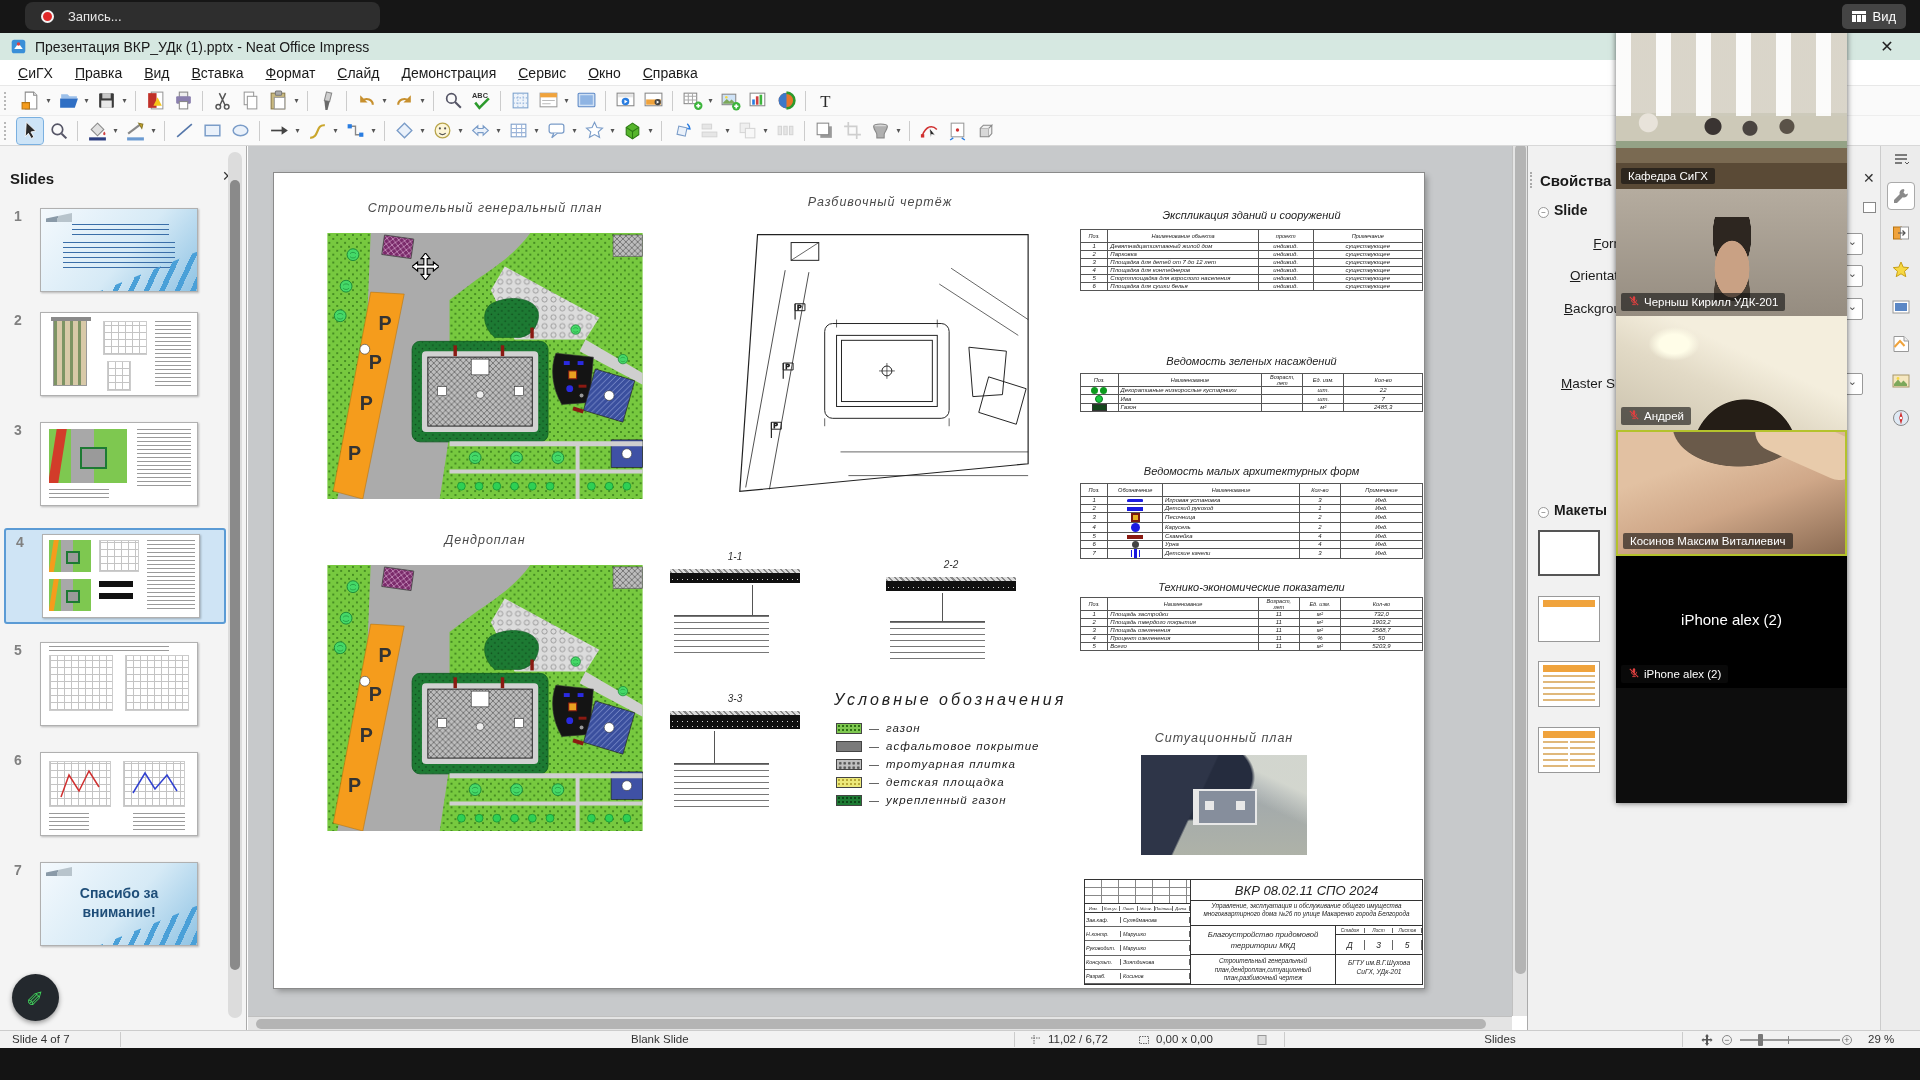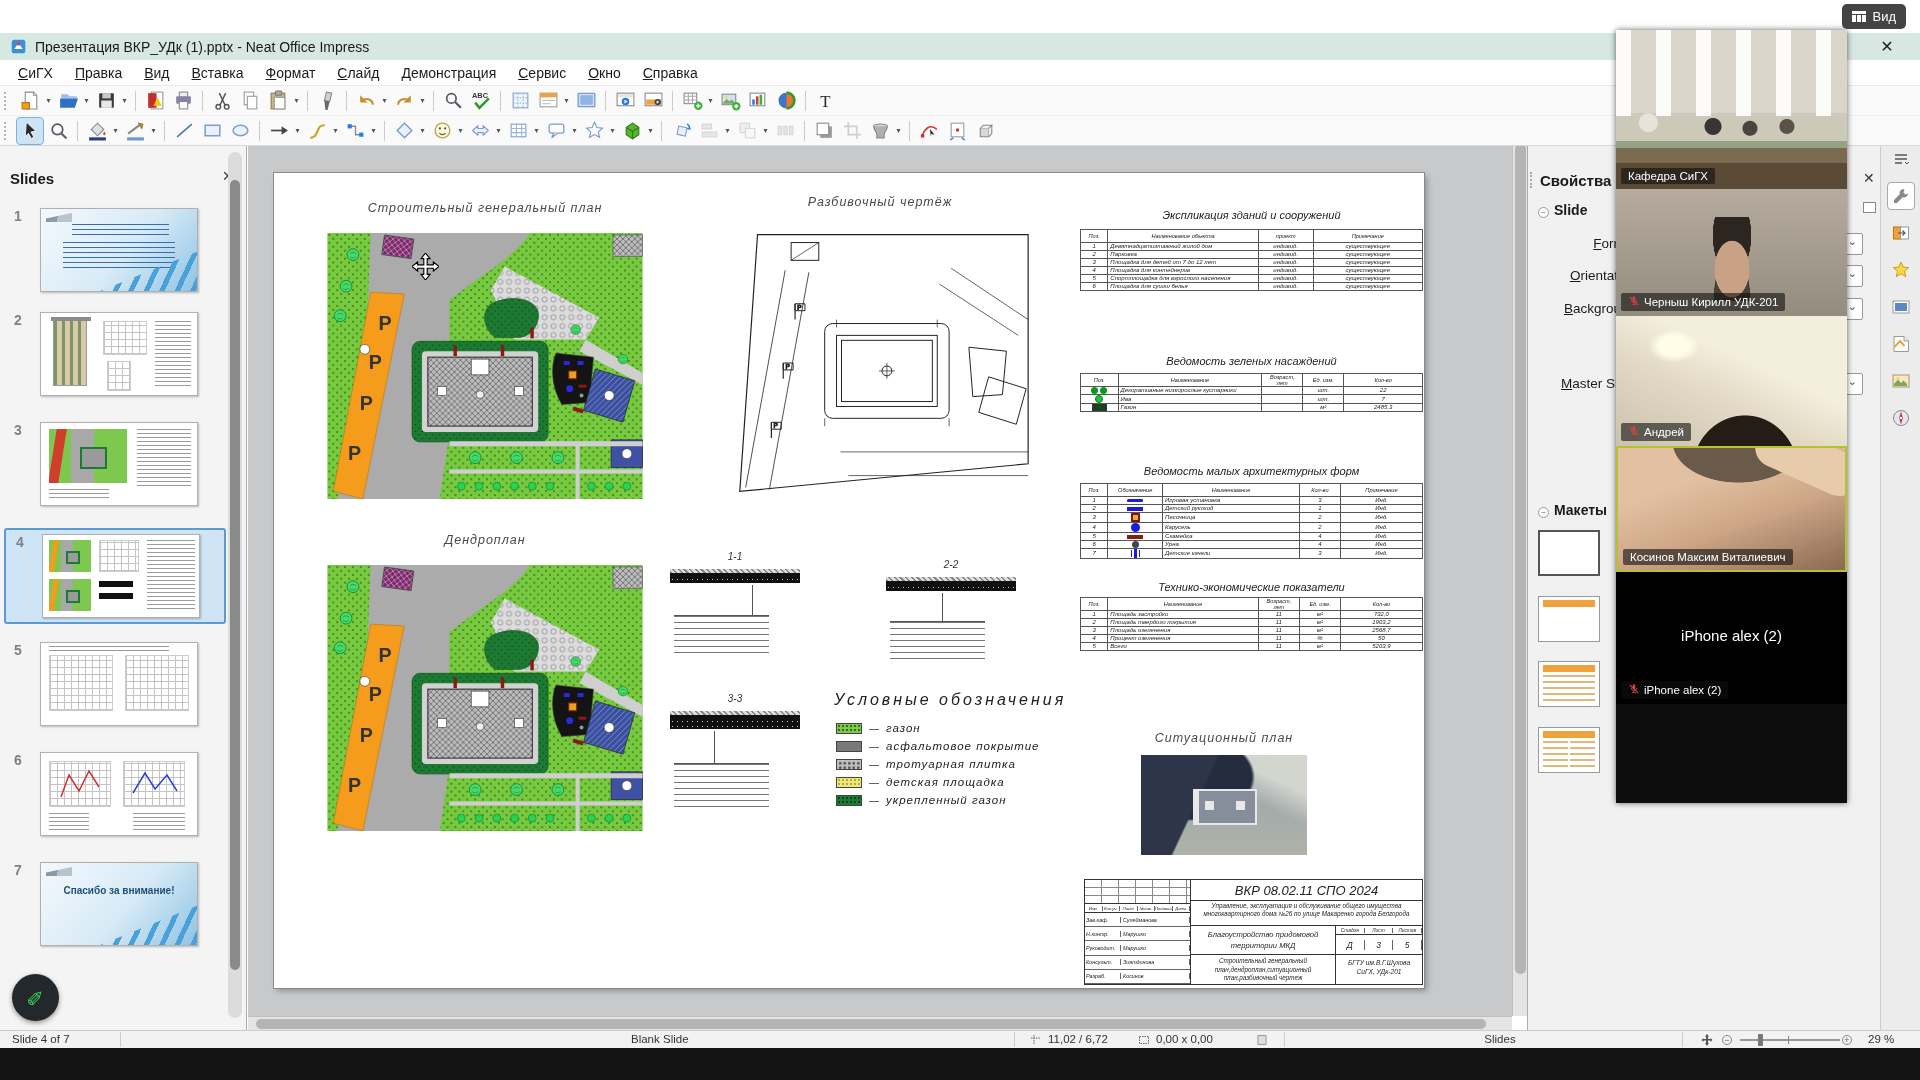--- a/index.html
+++ b/index.html
@@ -54,21 +54,21 @@
   .gridbox{position:absolute;border:1px solid #ccc;background:
     repeating-linear-gradient(0deg,#c4c4c4 0 1px,transparent 1px 7px),
     repeating-linear-gradient(90deg,#c4c4c4 0 1px,transparent 1px 7px)}
   .bld{position:absolute;left:12px;top:7px;width:34px;height:66px;border:1px solid #999;background:repeating-linear-gradient(90deg,#7d9464 0 3px,#d8c9a8 3px 8px)}
   .bld::before{content:"";position:absolute;left:-3px;top:-4px;width:40px;height:4px;background:#8a8a8a}
   .minimap{position:absolute;overflow:hidden;background:#7ec850}
   .mm-road{position:absolute;left:28%;top:0;width:30%;height:100%;background:#a8a8a8}
   .mm-core{position:absolute;left:40%;top:34%;width:34%;height:40%;background:#9a9a9a;border:2px solid #1d7a33}
   .mm-red{position:absolute;left:4%;top:-10%;width:13%;height:130%;background:#d23c2a;transform:rotate(9deg)}
   .mm-orange{position:absolute;left:4%;top:-10%;width:13%;height:130%;background:#f59c1c;transform:rotate(9deg)}
-  .caption7{position:absolute;left:10%;top:26%;width:80%;text-align:center;font-size:10px;font-weight:bold;color:#1f4e79;line-height:1.35}
+  .caption7{position:absolute;left:10%;top:26%;width:80%;text-align:center;font-size:14px;font-weight:bold;color:#1f4e79;line-height:1.35}
   .spscroll{position:absolute;left:228px;top:12px;width:14px;height:866px;background:#dcdcdc;border-radius:7px}
   .spthumb{position:absolute;left:2px;top:28px;width:10px;height:790px;background:#8a8a8a;border-radius:5px}
   .fab{position:absolute;left:12px;top:834px;width:47px;height:47px;border-radius:50%;background:#23282d;display:flex;align-items:center;justify-content:center;box-shadow:0 2px 5px rgba(0,0,0,.4)}
   .fab span{color:#3fcf5a;font-size:21px;transform:rotate(-90deg)}
 
   
   .canvas{position:absolute;left:248px;top:140px;width:1264px;height:890px;background:#c7c9cb;z-index:1}
   .vscroll{position:absolute;left:1512px;top:140px;width:15px;height:876px;background:#e4e4e4;border-left:1px solid #c0c0c0;z-index:3}
   .vscroll .sthumb{position:absolute;left:2px;top:4px;width:11px;height:830px;background:#b4b4b4;border-radius:5px}
   .hscroll{position:absolute;left:248px;top:1016px;width:1264px;height:14px;background:#e4e4e4;border-top:1px solid #c0c0c0;z-index:3}
@@ -190,21 +190,21 @@
     linear-gradient(180deg,transparent 0 55%,#7a6a52 55% 72%,#5a4a36 72% 100%)}
   .vt2{height:99px;background:radial-gradient(circle,rgba(70,110,160,.18) 0 2px,transparent 3px) 0 0/14px 14px,linear-gradient(180deg,#b6cde0,#9fb8cc)}
   .vt2 .head{position:absolute;left:50%;top:52%;width:56px;height:58px;transform:translate(-50%,-50%);background:
     radial-gradient(ellipse at 50% 30%,#d9b28e 0 46%,transparent 47%),
     radial-gradient(ellipse at 50% 95%,#6a9aa2 0 46%,transparent 47%)}
   .vt3{height:127px;background:linear-gradient(180deg,#b5ac9f,#958c80)}
   .vt3 .head{position:absolute;left:50%;top:55%;width:64px;height:84px;transform:translate(-50%,-50%);background:
     radial-gradient(ellipse at 50% 62%,#c9a184 0 38%,transparent 39%),
     radial-gradient(ellipse at 50% 22%,#2d2620 0 42%,transparent 43%),
     radial-gradient(ellipse at 50% 100%,#4a4036 0 40%,transparent 41%)}
-  .vt4{height:130px;background:linear-gradient(205deg,#f4eedd 0 38%,#e2dac6 60%,#cbc2ad)}
+  .vt4{height:114px;background:linear-gradient(205deg,#f4eedd 0 38%,#e2dac6 60%,#cbc2ad)}
   .vt4 .lamp{position:absolute;left:14%;top:10%;width:52px;height:34px;background:radial-gradient(ellipse,#fffde8 0 40%,rgba(255,253,232,0) 70%)}
   .vt4 .head{position:absolute;left:30%;bottom:-26px;width:120px;height:64px;background:radial-gradient(ellipse at 50% 100%,#241d16 0 62%,transparent 63%)}
   .vt5{height:126px;border:2px solid #b4c22c;background:linear-gradient(160deg,#e2c1a2 0 28%,#cfa788 58%,#8a6a52)}
   .vt5 .hair{position:absolute;left:18%;top:-6px;width:70%;height:40%;background:radial-gradient(ellipse at 50% 0%,#6a5a4a 0 58%,transparent 59%)}
   .vt5 .arm{position:absolute;right:-18px;top:-10px;width:110px;height:44px;background:#e8cbab;transform:rotate(24deg);border-radius:20px}
   .vt6{height:132px;background:#000}
   .vt6 .cname{position:absolute;left:0;right:0;top:42%;text-align:center;color:#fff;font-size:15px}
 
   
   .statusbar{position:absolute;left:0;top:1030px;width:1920px;height:18px;background:#f2f2f2;border-top:1px solid #ccc;font-size:11.5px;color:#333;z-index:70}
@@ -337,20 +337,26 @@
       <path d="M250 120 L288 124 L284 168 L254 170 Z"></path>
       <path d="M270 150 L308 162 L298 198 L260 186 Z"></path>
       <path d="M120 226 H310 M128 250 H310" stroke-width="0.7"></path>
       <path d="M116 100v-8M218 100v-8M104 192v8M230 192v8" stroke-width="0.7"></path>
     </g>
   </defs>
 </svg>
 
 <div id="root">
 
+  <div class="sysbar">
+    <div class="recpill">
+      <div class="recdot"></div>
+      <span>Запись...</span>
+    </div>
+  </div>
   <div class="viewbtn">
     <span class="grid"></span>
     <span>Вид</span>
   </div>
 
   <div class="titlebar">
     <svg class="appicon" viewBox="0 0 20 20">
         <rect x="2" y="2" width="16" height="16" rx="3" fill="#3a8fd8"></rect>
         <path d="M5 13l5-7 5 7z" fill="#fff"></path>
         <circle cx="10" cy="7" r="2" fill="#e04040"></circle>

